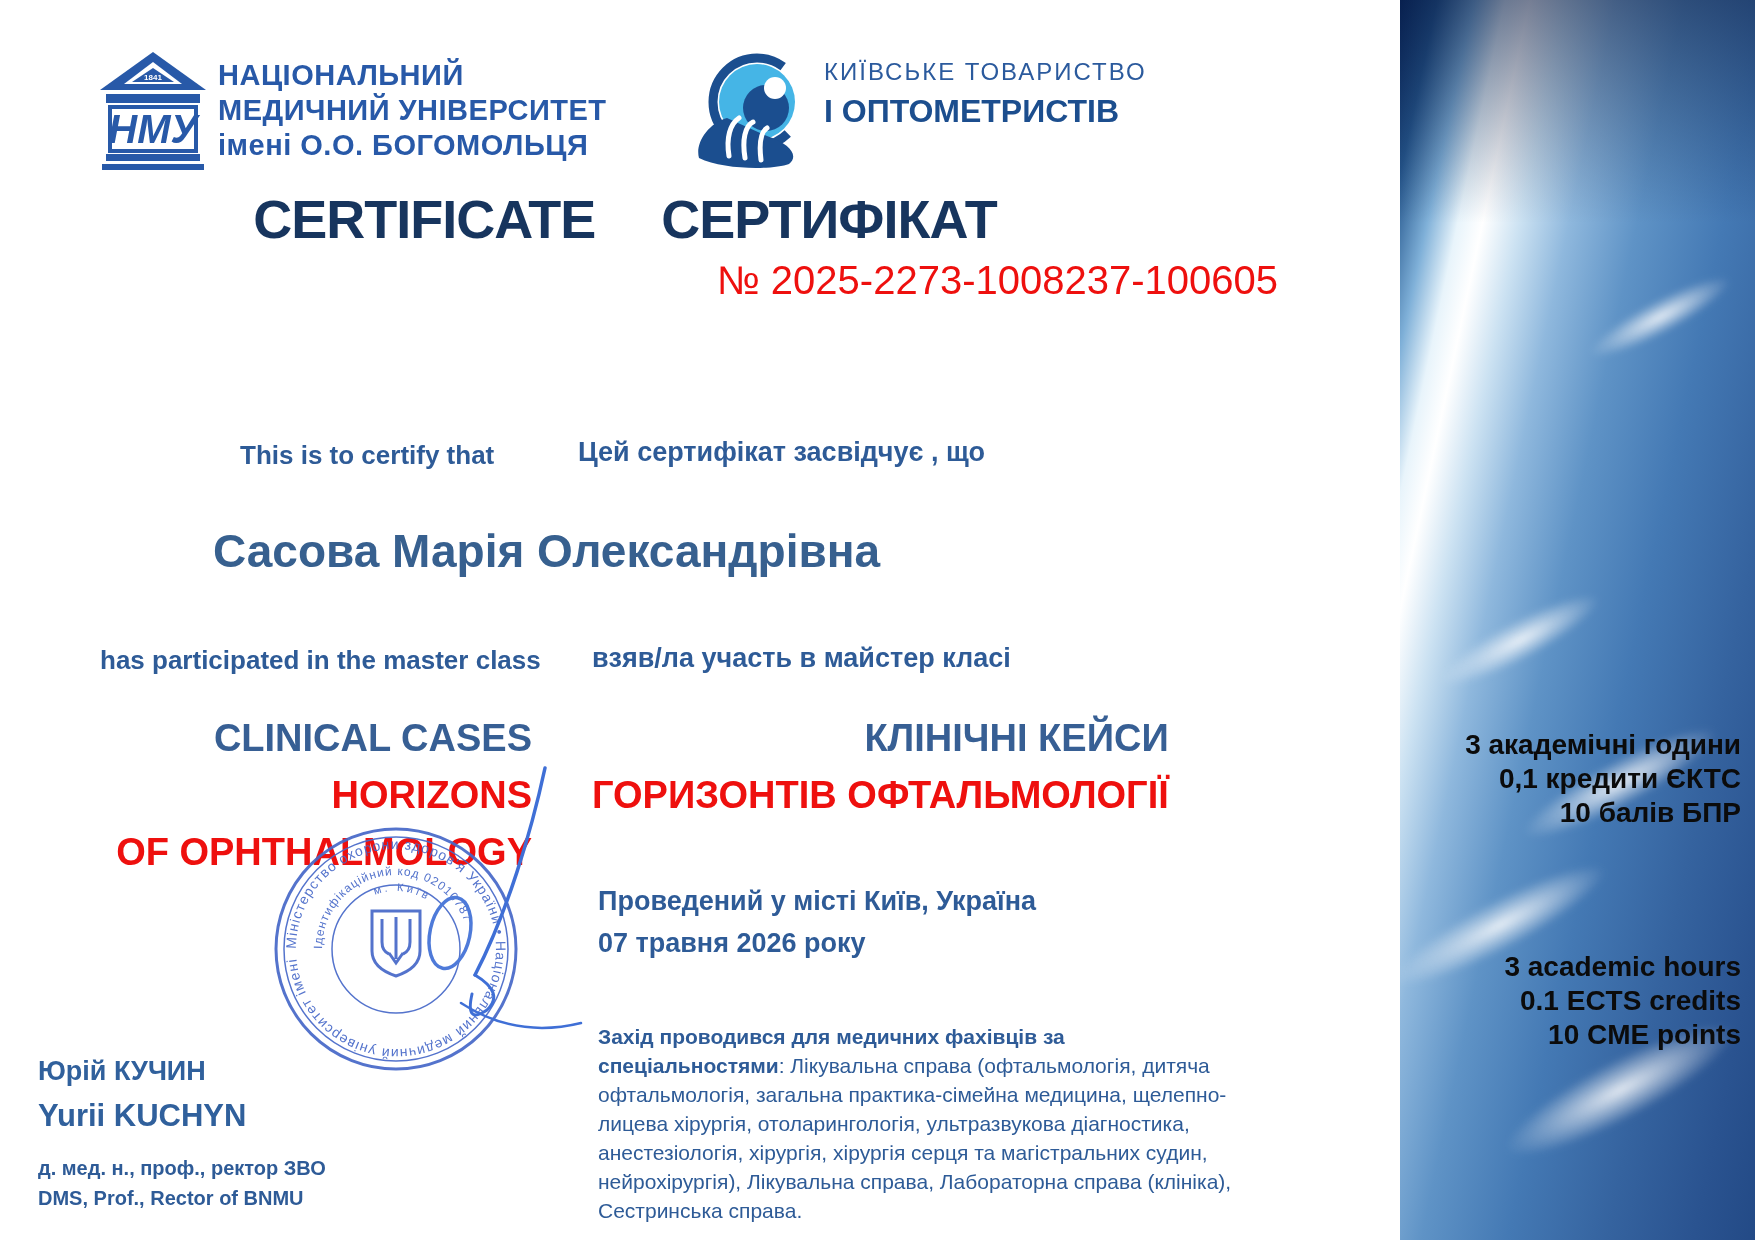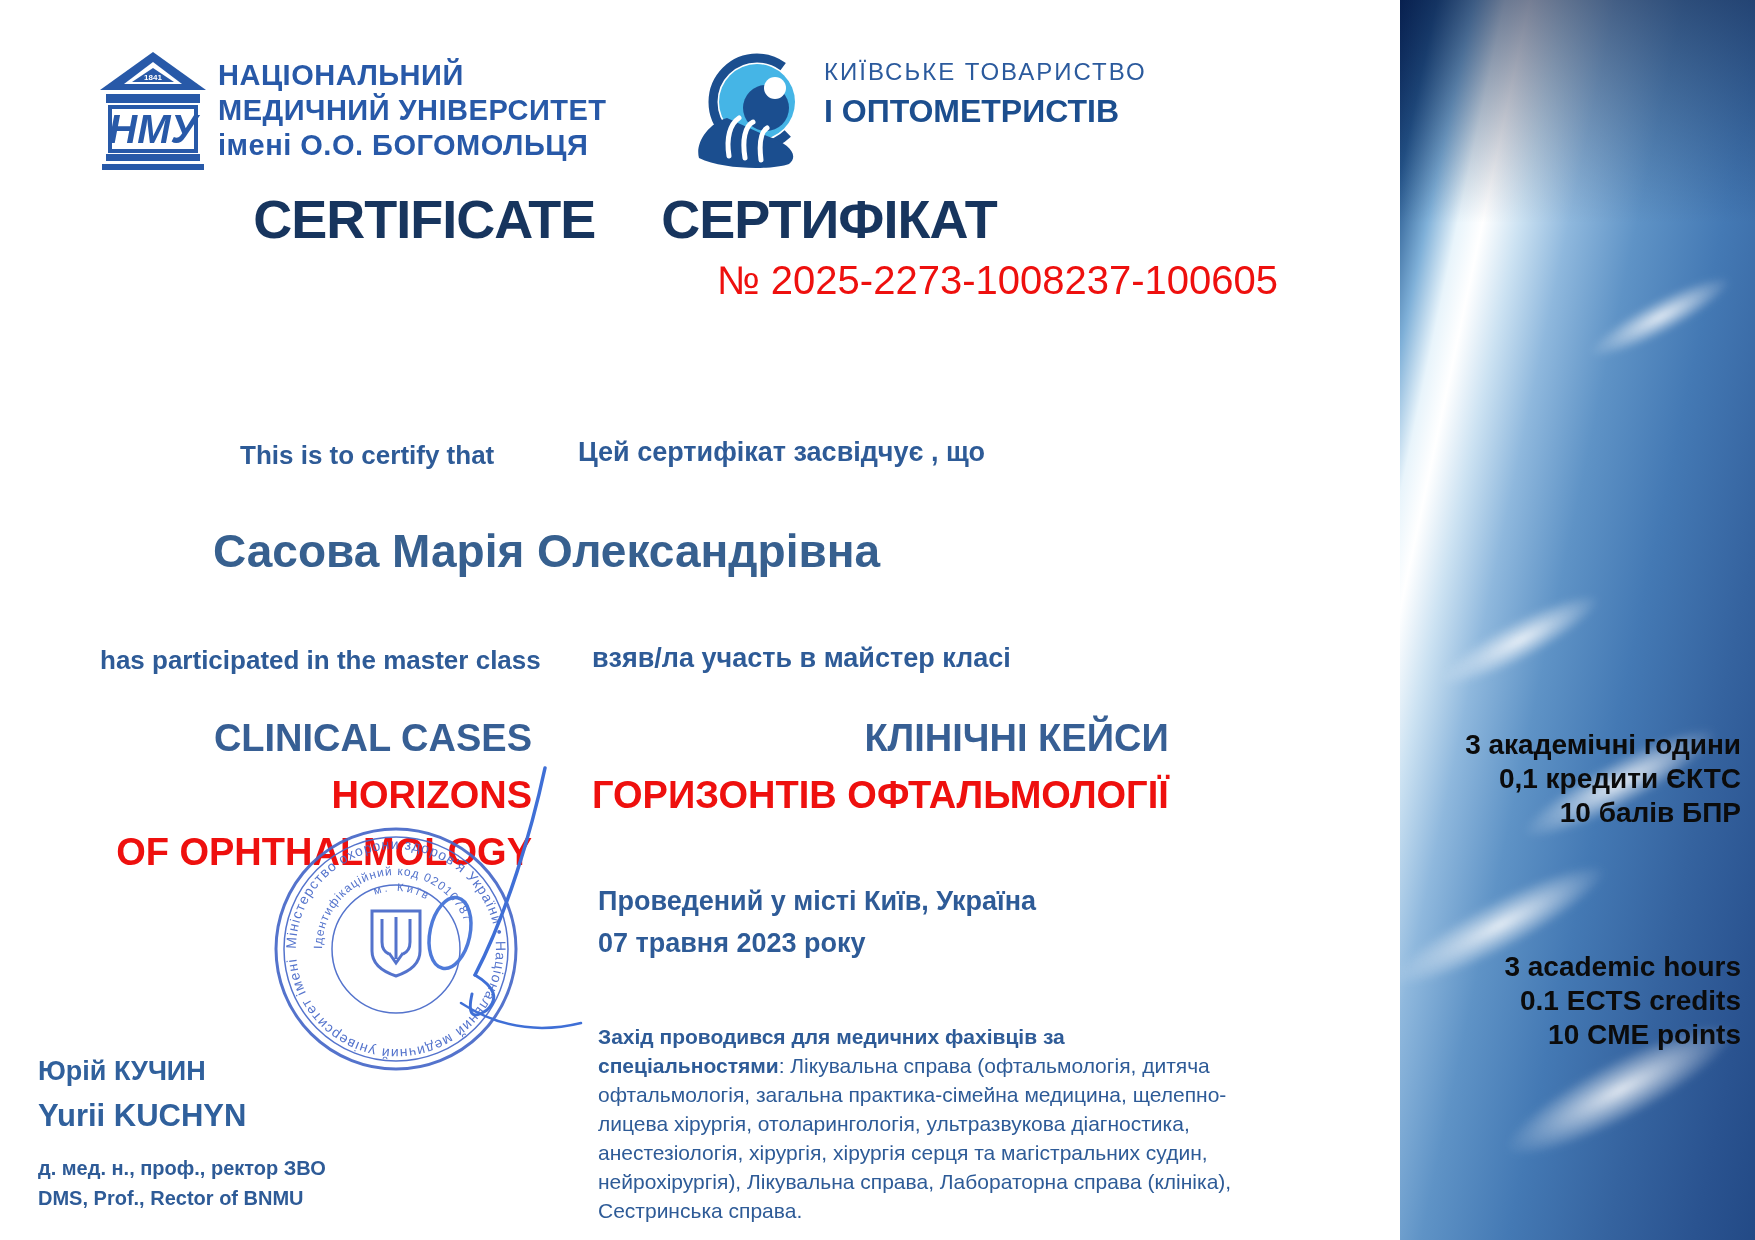--- a/index.html
+++ b/index.html
@@ -132,21 +132,21 @@
     <div><span class="c-blue">CLINICAL CASES </span><span class="c-red">HORIZONS</span></div>
     <div class="c-red">OF OPHTHALMOLOGY</div>
   </div>
   <div class="abs course course-right">
     <div class="c-blue">КЛІНІЧНІ КЕЙСИ</div>
     <div class="c-red">ГОРИЗОНТІВ ОФТАЛЬМОЛОГІЇ</div>
   </div>
 
   <div class="abs event">
     <div>Проведений у місті Київ, Україна</div>
-    <div>07 травня 2023 року</div>
+    <div>07 травня 2026 року</div>
   </div>
 
   <div class="abs audience">
     <span class="b">Захід проводився для медичних фахівців за спеціальностями</span><span>: Лікувальна справа (офтальмологія, дитяча офтальмологія, загальна практика-сімейна медицина, щелепно-лицева хірургія, отоларингологія, ультразвукова діагностика, анестезіологія, хірургія, хірургія серця та магістральних судин, нейрохірургія), Лікувальна справа, Лабораторна справа (клініка), Сестринська справа.</span>
   </div>
 
   <svg class="abs" style="left:262px;top:815px;opacity:.92;" width="268" height="268" viewBox="0 0 268 268">
     <defs>
       <path id="tp-outer" d="M34,134 a100,100 0 1,1 200,0 a100,100 0 1,1 -200,0"></path>
       <path id="tp-inner" d="M60,134 a74,74 0 1,1 148,0 a74,74 0 1,1 -148,0"></path>

